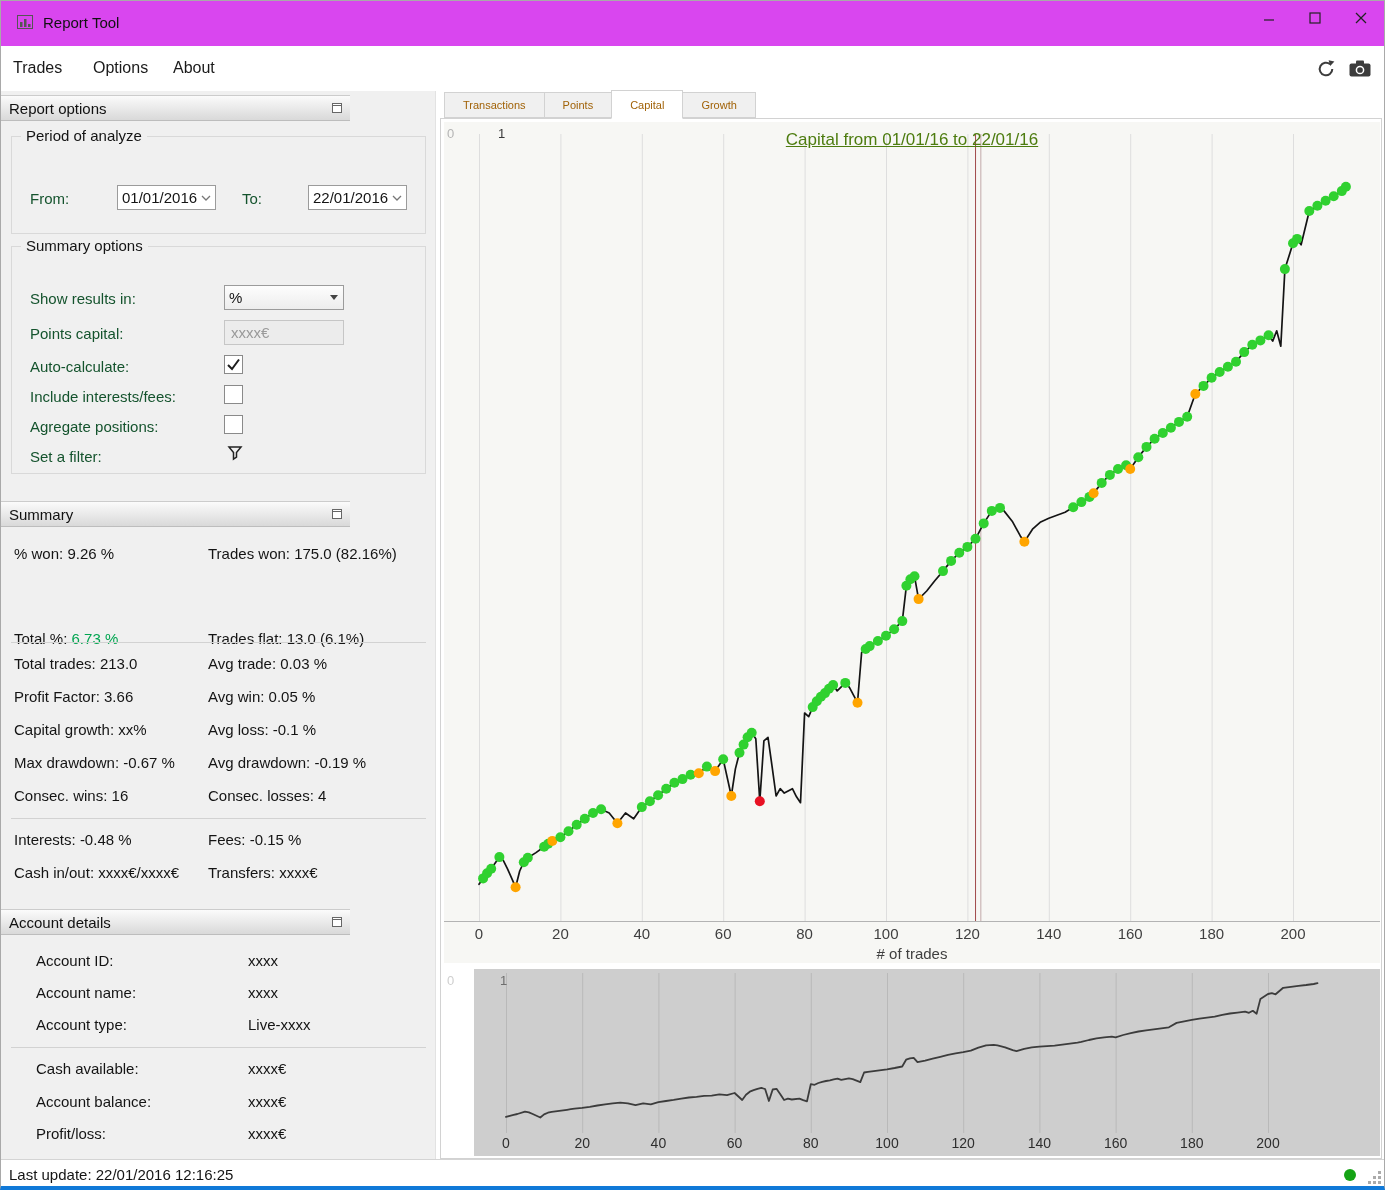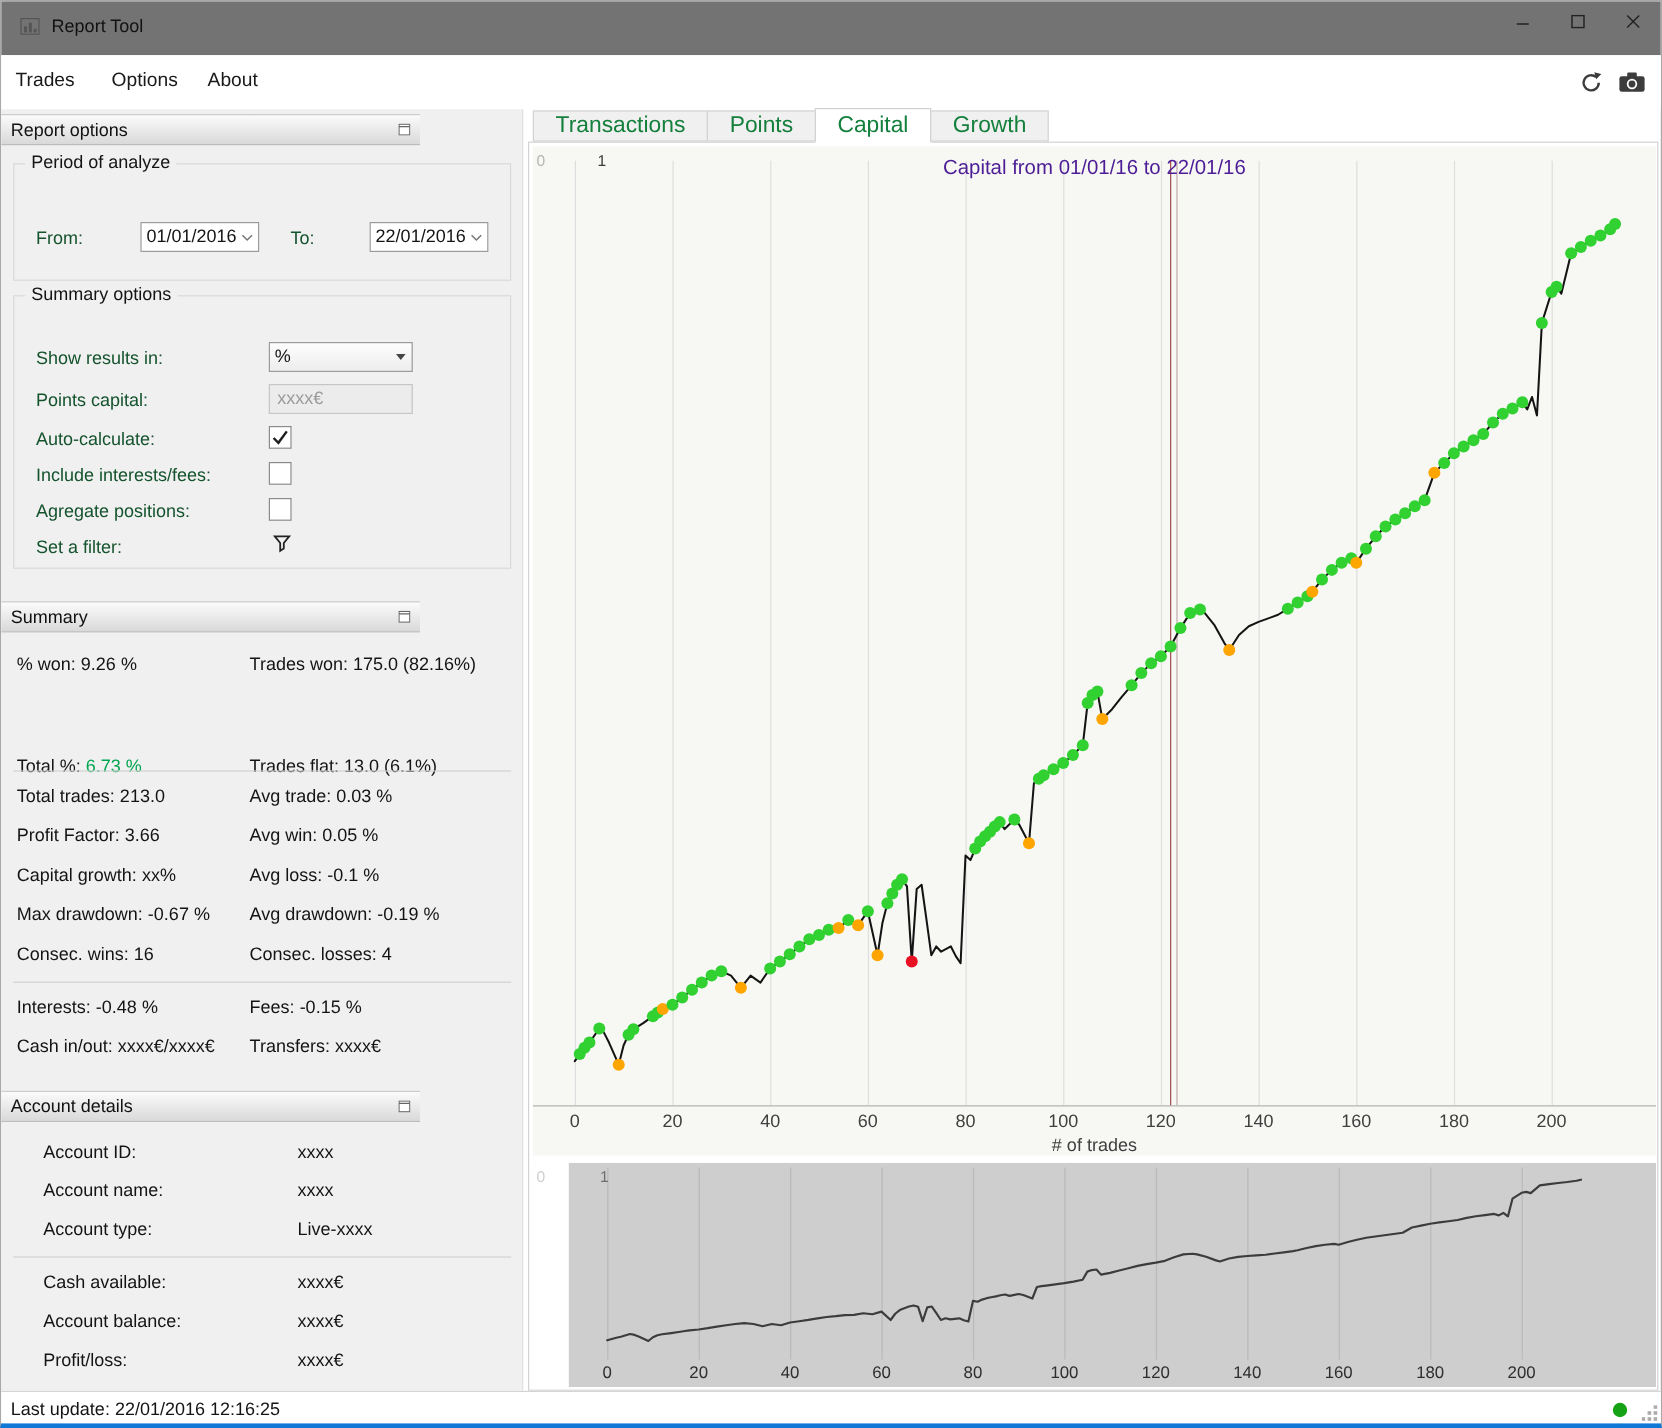--- a/index.html
+++ b/index.html
@@ -1,21 +1,21 @@
 <!DOCTYPE html>
 <html><head>
 <meta charset="utf-8">
 <style>
   * { margin:0; padding:0; box-sizing:border-box; font-family:"Liberation Sans","DejaVu Sans",sans-serif; }
   html,body { background:#8a8a8a; }
   #app { position:relative; width:1385px; height:1190px; background:#ffffff;
          border:1px solid #a9a9a9; border-bottom:4px solid #1079d8; overflow:hidden; }
 
   
-  .titlebar { position:absolute; left:0; top:0; width:100%; height:45px; background:#737373; }
+  .titlebar { position:absolute; left:0; top:0; width:100%; height:45px; background:#d946ef; }
   .app-icon { position:absolute; left:15px; top:12px; }
   .win-title { position:absolute; left:42px; top:13px; font-size:15px; color:#111; }
   .win-btns { position:absolute; right:0; top:0; display:flex; }
   .win-btn { width:46px; height:34px; display:flex; align-items:center; justify-content:center; }
 
   
   .menubar { position:absolute; left:0; top:45px; width:100%; height:45px; background:#fff; }
   .menu-item { position:absolute; top:11px; font-size:16px; color:#1a1a1a; padding:2px 4px; cursor:default; }
   .mi-0 { left:8px; } .mi-1 { left:88px; } .mi-2 { left:168px; }
   .mbtn { position:absolute; top:11px; width:24px; height:24px; display:flex; align-items:center; justify-content:center; }
@@ -49,25 +49,25 @@
 
   
   .statusbar { position:absolute; left:0; top:1158px; width:100%; height:28px; background:#fff; border-top:1px solid #d4d4d4; }
   .status-text { position:absolute; left:8px; top:6px; font-size:15px; color:#141414; }
   .sdot { position:absolute; right:28px; top:9px; width:12px; height:12px; border-radius:50%; background:#15a315; }
   .grip { position:absolute; right:2px; bottom:2px; }
 
   
   .tabs { position:absolute; left:443px; top:91px; display:flex; z-index:3; }
   .tab { height:26px; padding:0 18px; border:1px solid #d2d2d2; background:#f0f0f0; display:flex; align-items:center;
-         font-size:19px; color:#15803d; margin-right:-1px; }
+         font-size:11px; color:#a16207; margin-right:-1px; }
   .tab.active { background:#fff; border-bottom-color:#fff; height:29px; margin-top:-2px; z-index:4; }
   .page { position:absolute; left:439px; top:117px; width:942px; height:1041px; border:1px solid #d2d2d2; background:#fff; }
   .main-chart { position:absolute; left:443px; top:121px; width:936px; height:841px; background:#f7f7f4; }
-  .chart-title { position:absolute; left:0; top:8px; width:100%; text-align:center; font-size:17px; color:#4c1d95; z-index:2; }
+  .chart-title { position:absolute; left:0; top:8px; width:100%; text-align:center; font-size:17px; color:#4d7c0f; z-index:2;text-decoration:underline; }
   .mini-chart { position:absolute; left:443px; top:968px; width:936px; height:187px; }
   svg { display:block; }
 </style>
 </head>
 <body>
 
 <div id="app">
 
   <div class="titlebar">
     <span class="app-icon">

